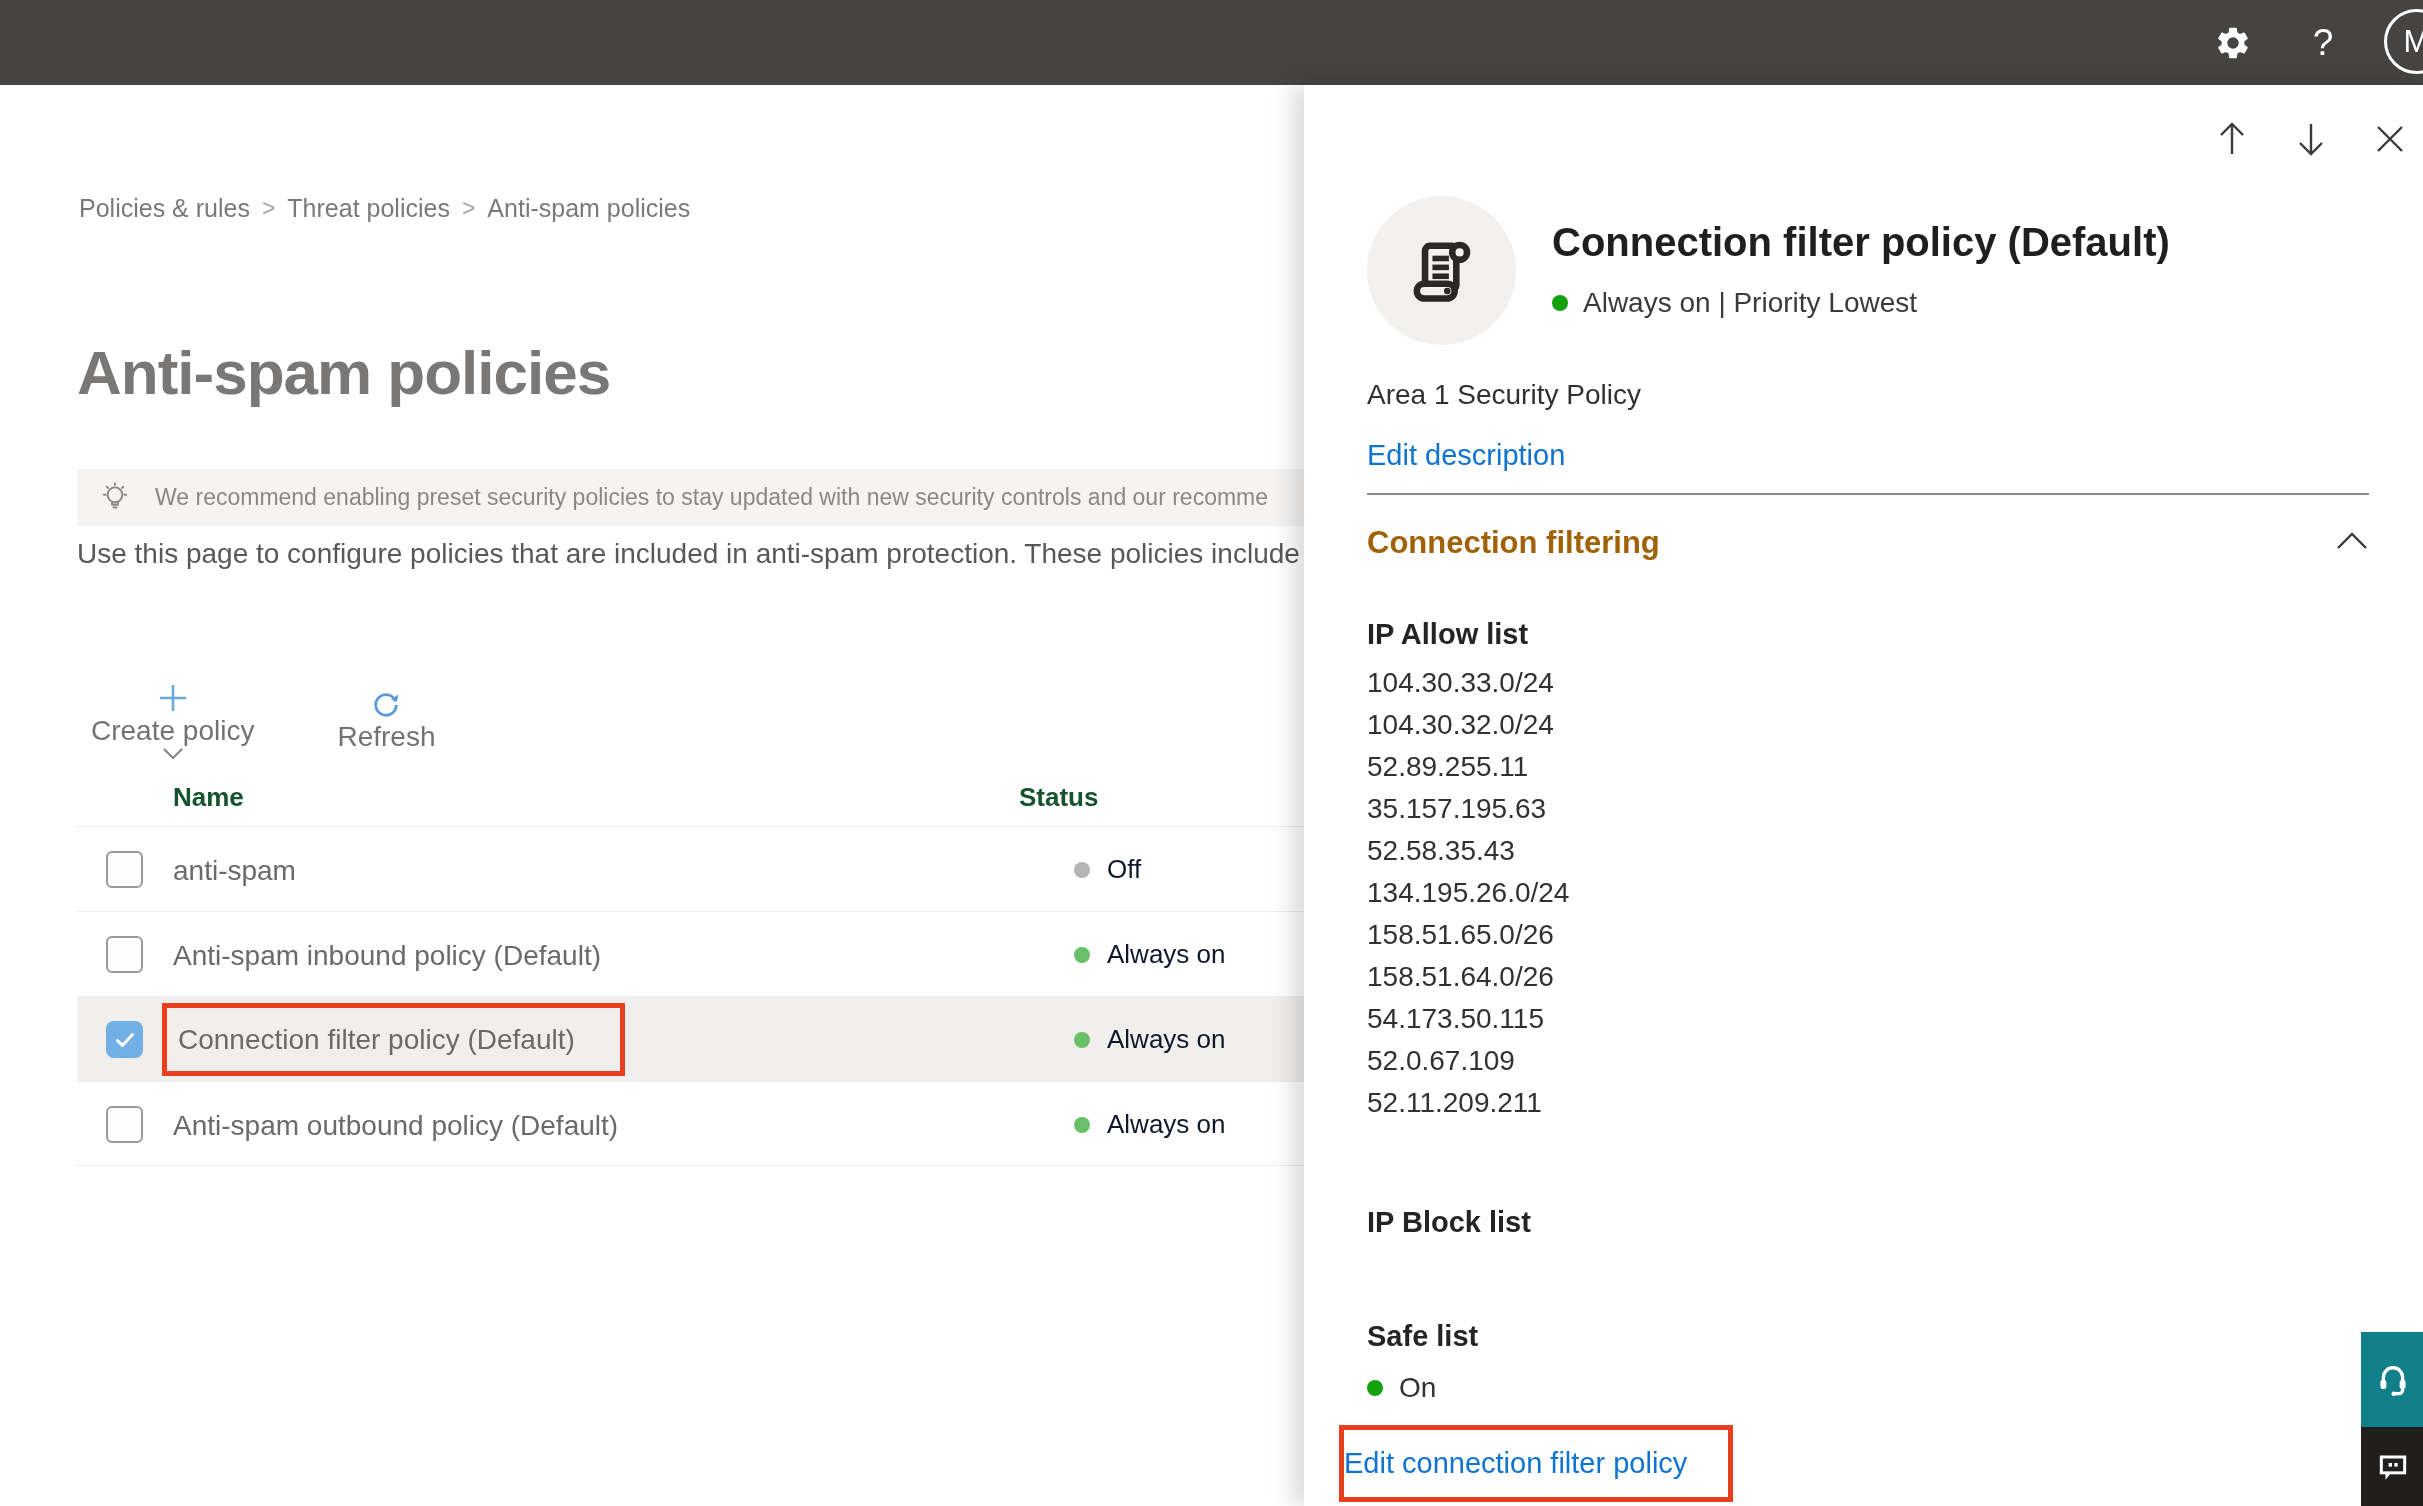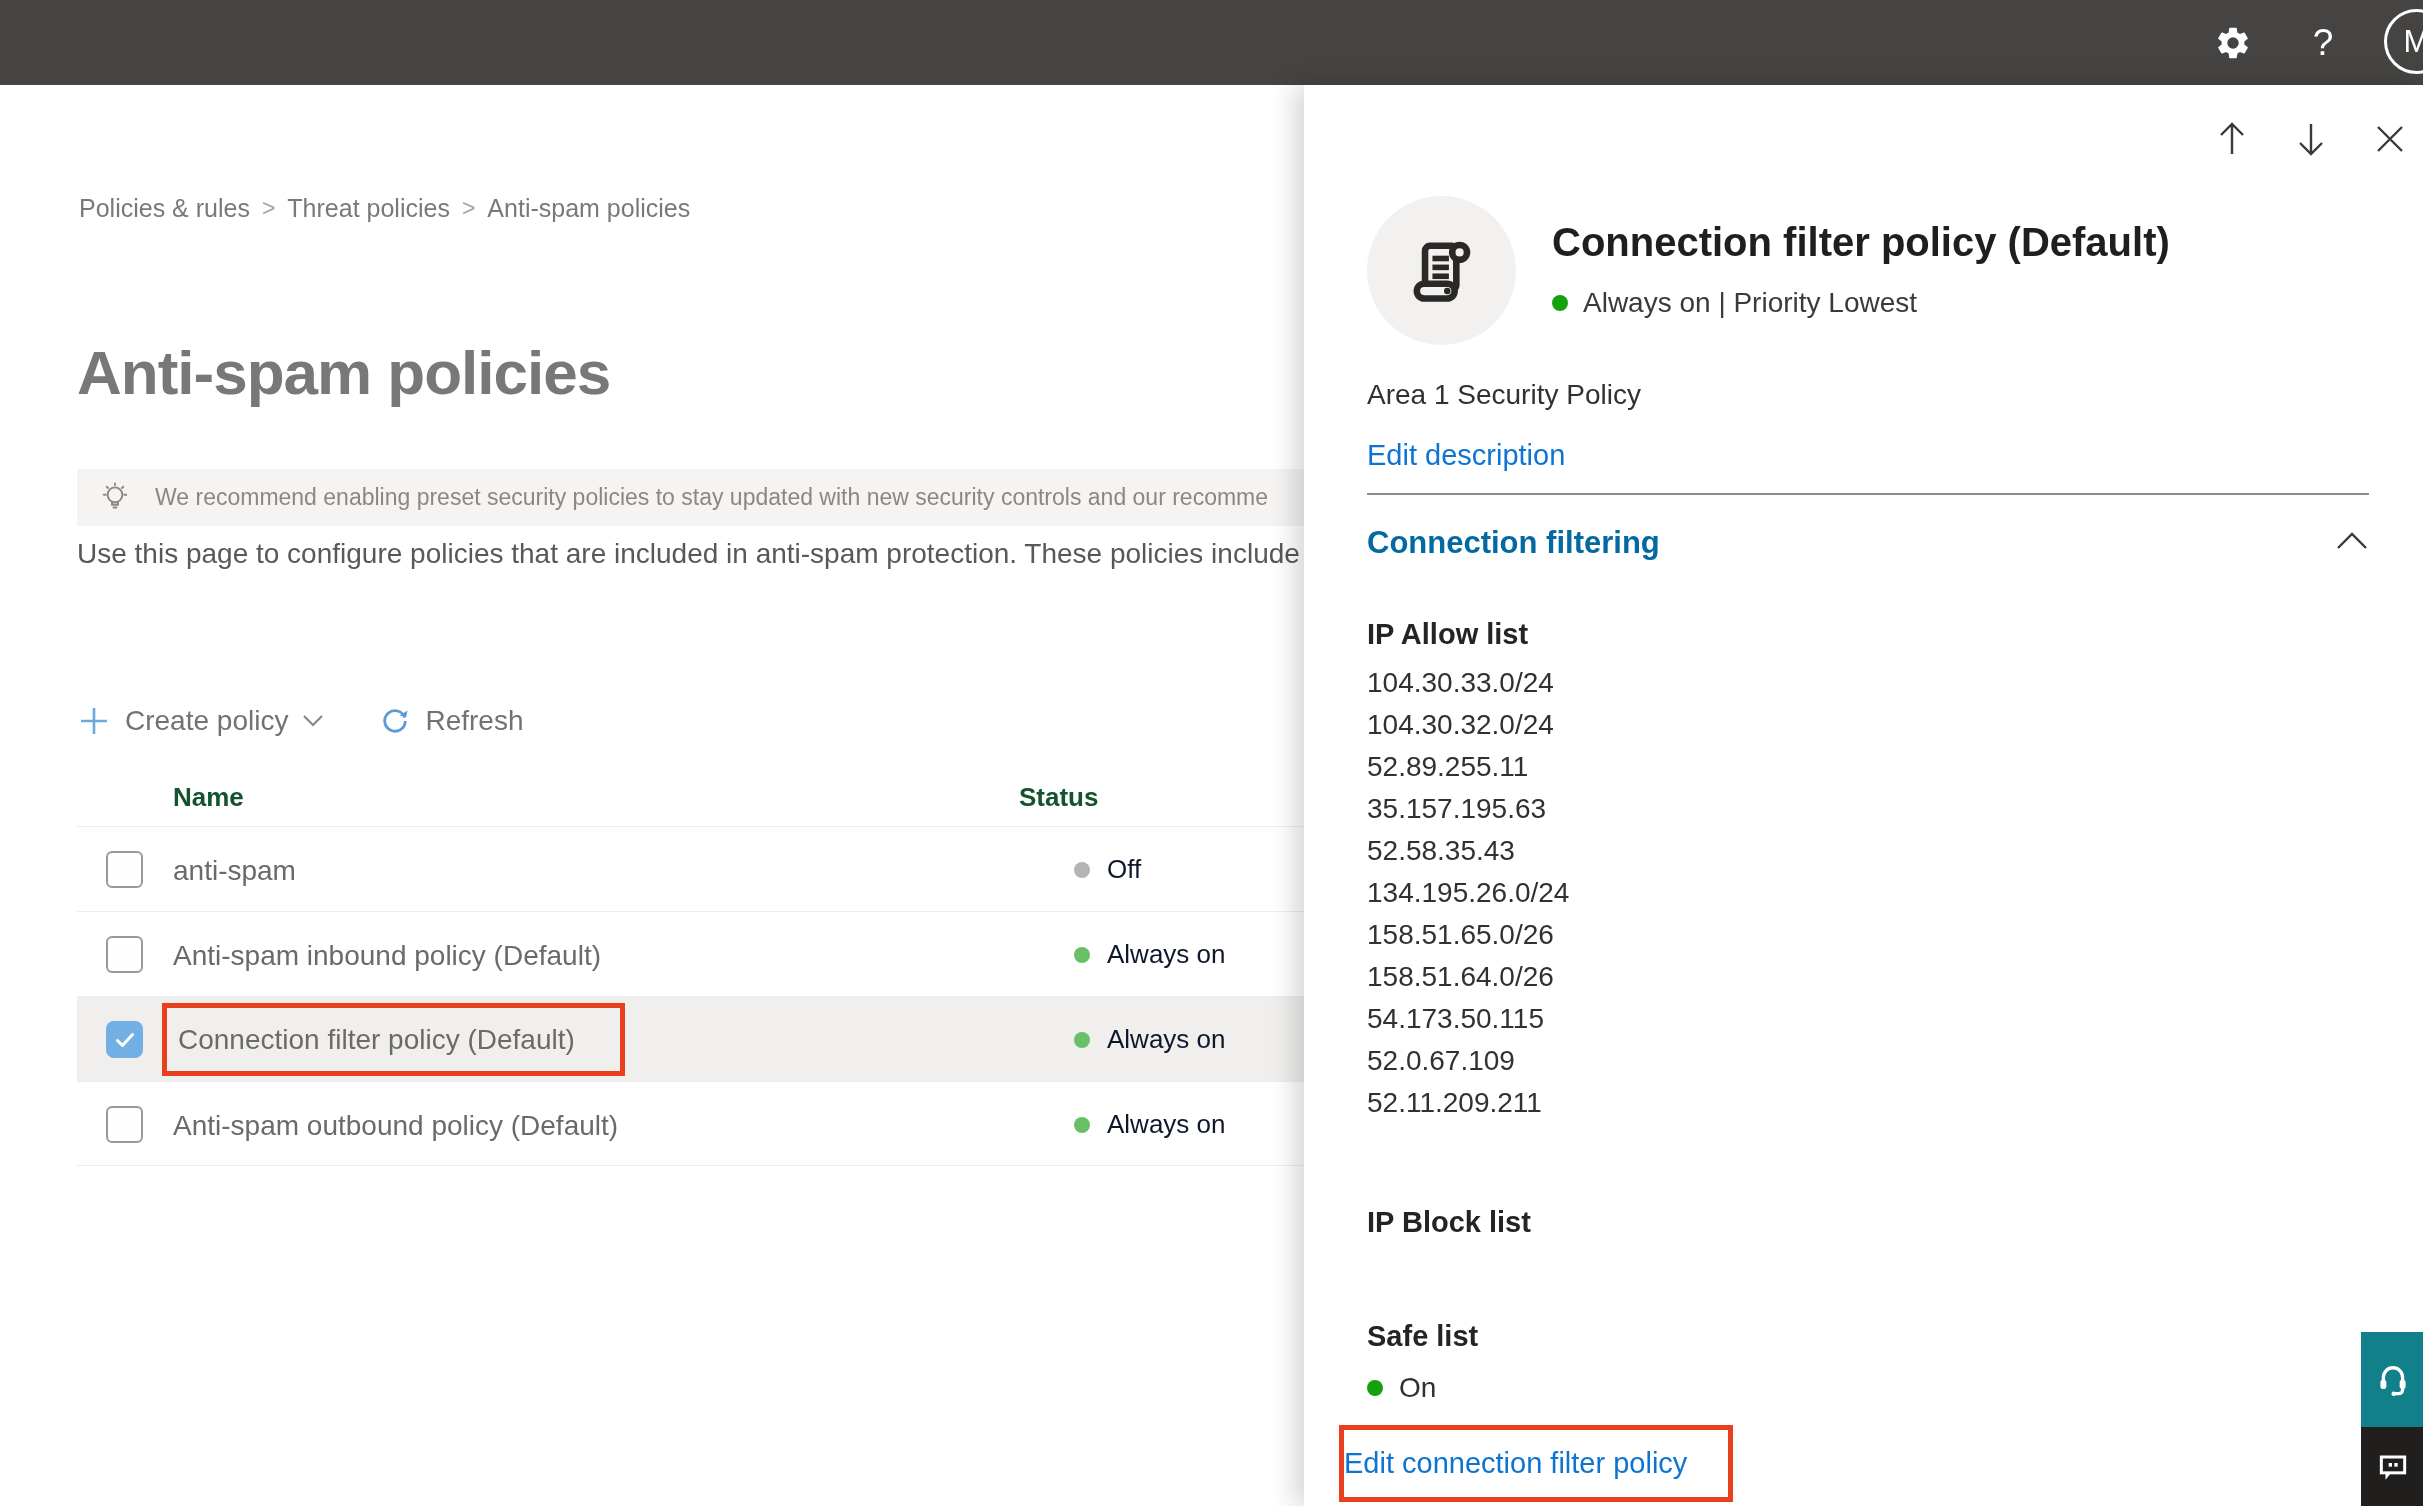--- a/index.html
+++ b/index.html
@@ -19,21 +19,21 @@
   .main { position:absolute; top:85px; left:0; width:1304px; height:1422px; background:#ffffff; overflow:hidden; }
   .breadcrumb { position:absolute; left:79px; top:109px; display:flex; align-items:center; gap:12px; font-size:25px; color:#7b7977; }
   .breadcrumb .crumb { cursor:pointer; }
   .breadcrumb .sep { color:#a5a3a1; font-size:23px; }
   .page-title { position:absolute; left:77px; top:252px; font-size:62px; font-weight:bold; color:#7a7876; letter-spacing:-1px; }
   .banner { position:absolute; left:77px; top:384px; width:1227px; height:57px; background:#f5f4f3; display:flex; align-items:center; padding:0 12px 0 20px; overflow:hidden; }
   .banner .bulb { flex:0 0 auto; margin-right:22px; }
   .banner .banner-text { font-size:23px; color:#8a8886; white-space:nowrap; }
   .page-desc { position:absolute; left:77px; top:453px; width:1227px; font-size:28px; color:#5a5856; white-space:nowrap; overflow:hidden; }
   .toolbar { position:absolute; left:77px; top:606px; height:59px; display:flex; align-items:center; font-size:28px; color:#747270; }
-  .tb-btn { display:flex; align-items:center; cursor:pointer; }
+  .tb-btn { display:flex; align-items:center; cursor:pointer;flex-direction:column; }
   .tb-btn .lbl { margin:0 14px; }
   .thead { position:absolute; left:77px; top:687px; width:1227px; height:53px; font-size:26px; font-weight:bold; color:#14532d; }
   .thead .col-name { position:absolute; left:96px; top:10px; }
   .thead .col-status { position:absolute; left:942px; top:10px; }
   .rows { position:absolute; left:77px; top:741px; width:1227px; }
   .row { position:relative; height:85px; border-top:1px solid #f0eeec; background:#ffffff; }
   .row.selected { background:#f0efee; }
   .row:last-child { border-bottom:1px solid #f0eeec; }
   .cb { position:absolute; left:29px; top:24px; width:37px; height:37px; border:2px solid #9b9997; border-radius:6px; background:#fefefe; cursor:pointer; }
   .cb.checked { border:none; background:#71afe5; border-radius:8px; display:flex; align-items:center; justify-content:center; }
@@ -54,21 +54,21 @@
                   display:flex; align-items:center; justify-content:center; }
   .panel-title { position:absolute; left:248px; top:135px; width:822px; font-size:40px; font-weight:bold; color:#211f1e; }
   .panel-status { position:absolute; left:248px; top:202px; display:flex; align-items:center; gap:15px; }
   .dot.bright-green { background:#13a10e; }
   .panel-status .txt { font-size:28px; color:#3b3a39; }
   .panel-desc { position:absolute; left:63px; top:294px; font-size:28px; color:#33312f; }
   .link { color:#0f74d1; cursor:pointer; }
   .edit-desc { position:absolute; left:63px; top:354px; font-size:29px; }
   .panel-divider { position:absolute; left:63px; top:408px; width:1002px; border-top:2px solid #8e8c8a; }
   .section-head { position:absolute; left:63px; top:440px; width:1002px; cursor:pointer; }
-  .section-head .sec-title { font-size:31px; font-weight:bold; color:#0369a1; }
+  .section-head .sec-title { font-size:31px; font-weight:bold; color:#a16207; }
   .section-head .chev { position:absolute; right:0; top:4px; }
   .sub-label { position:absolute; left:63px; font-size:29px; font-weight:bold; color:#252423; }
   .ip-allow-label { top:533px; }
   .ip-list { position:absolute; left:63px; top:577px; font-size:28px; color:#33312f; line-height:42px; }
   .ip-block-label { top:1121px; }
   .safe-label { top:1235px; }
   .safe-status { position:absolute; left:63px; top:1287px; display:flex; align-items:center; gap:16px; }
   .safe-status .txt { font-size:28px; color:#33312f; }
   .edit-box { position:absolute; left:35px; top:1340px; width:394px; height:77px; border:5px solid #e8401f;
               display:flex; align-items:center; }

